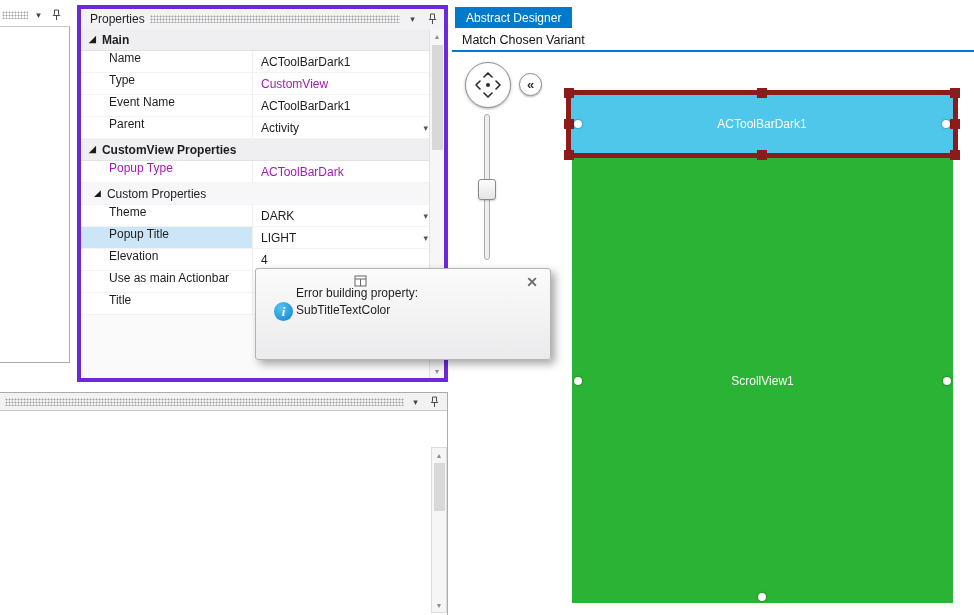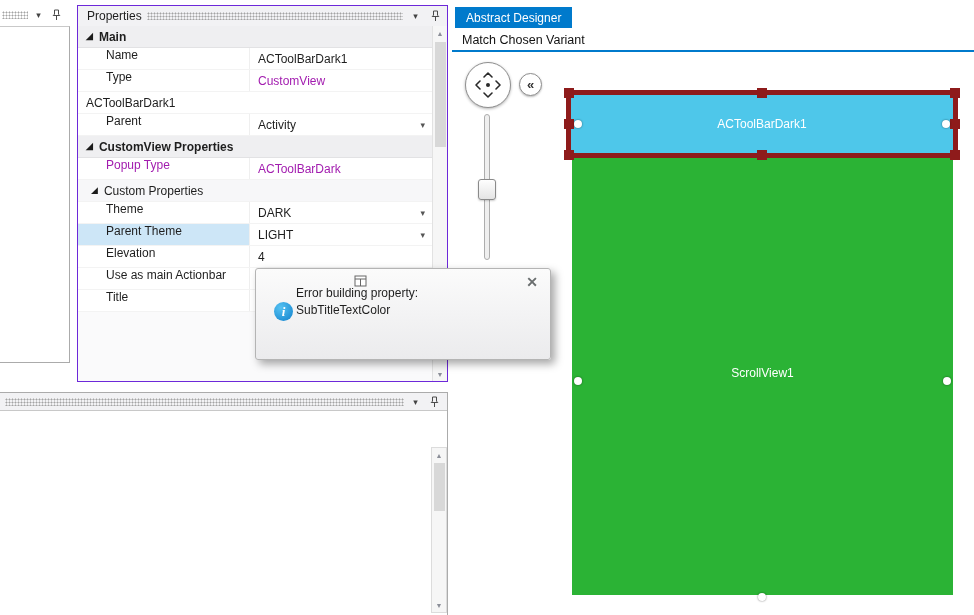--- a/index.html
+++ b/index.html
@@ -12,21 +12,21 @@
   .grow{flex:1}
   .hbtn{width:15px;height:15px;display:flex;align-items:center;justify-content:center;color:#444;font-size:9px}
 
   
   .minihead{position:absolute;left:2px;top:6px;width:66px;height:18px;display:flex;align-items:center;gap:3px}
   .minihead .gripfill{width:26px}
   .leftbox{position:absolute;left:0;top:26px;width:70px;height:337px;background:#fff;
            border-top:1px solid #C9C9C9;border-right:1px solid #ABABAB;border-bottom:1px solid #ABABAB}
 
   
-  .props{position:absolute;left:77px;top:5px;width:371px;height:377px;background:#FAFAFB;border:1px solid #6d28d9}
+  .props{position:absolute;left:77px;top:5px;width:371px;height:377px;background:#FAFAFB;border:4px solid #6d28d9}
   .props .phead{position:absolute;left:0;top:0;right:0;height:20px;background:#F2F2F4;display:flex;align-items:center;gap:5px;padding:0 4px 0 9px}
   .ptitle{white-space:nowrap}
   .pbody{position:absolute;left:0;top:20px;width:354px}
   .prow{display:flex;height:22px;background:#fff;border-bottom:1px solid #F3F3F3}
   .prow.cat{background:#EFEFF1;border-bottom:1px solid #E2E2E4;align-items:center;gap:6px;padding-left:8px;font-weight:bold}
   .prow.subcat{background:#F7F7F9;font-weight:normal;align-items:center;gap:6px;padding-left:13px}
   .tri{font-size:9px;line-height:9px;color:#1b1b1b}
   .plabel{width:172px;padding-left:28px;display:flex;border-right:1px solid #EFEFEF;overflow:hidden;white-space:nowrap}
   .plabel.sel{background:var(--row-highlight,#CDE6F7)}
   .pvalue{flex:1;padding-left:8px;display:flex;align-items:center;position:relative;overflow:hidden;white-space:nowrap}
@@ -59,21 +59,21 @@
   
   .dtab{position:absolute;left:455px;top:7px;height:21px;background:var(--accent,#007ACC);color:#fff;display:flex;align-items:center;padding:0 11px}
   .variant{position:absolute;left:462px;top:33px;font-size:12.5px;color:#111}
   .accentline{position:absolute;left:452px;top:50px;width:522px;height:2px;background:var(--accent,#007ACC)}
   .navpad{position:absolute;left:465px;top:62px;width:46px;height:46px;border-radius:50%;background:#fff;border:1px solid #8F8F8F;box-shadow:0 1px 3px rgba(0,0,0,.3)}
   .collapsebtn{position:absolute;left:519px;top:73px;width:23px;height:23px;border-radius:50%;background:#fff;border:1px solid #8F8F8F;
                box-shadow:0 1px 2px rgba(0,0,0,.25);display:flex;align-items:center;justify-content:center;font-size:13px;font-weight:bold;color:#333}
   .slidertrack{position:absolute;left:484px;top:114px;width:6px;height:146px;background:#EFEFEF;border:1px solid #ADADAD;border-radius:3px}
   .sliderthumb{position:absolute;left:478px;top:179px;width:18px;height:21px;background:linear-gradient(180deg,#FEFEFE,#E4E4E4);
                border:1px solid #8A8A8A;border-radius:3px;box-shadow:0 1px 2px rgba(0,0,0,.2)}
-  .scrollview{position:absolute;left:572px;top:150px;width:381px;height:445px;background:var(--scrollview-fill,#2BB335);
+  .scrollview{position:absolute;left:572px;top:158px;width:381px;height:445px;background:var(--scrollview-fill,#2BB335);
               display:flex;align-items:center;justify-content:center;color:#fff}
   .selrect{position:absolute;left:566px;top:90px;width:392px;height:68px;border:5px solid var(--selection,#8E1B1B)}
   .toolbarview{position:absolute;left:571px;top:95px;width:382px;height:58px;background:var(--toolbar-fill,#4EC7EA);
                display:flex;align-items:center;justify-content:center;color:#fff}
   .handle{position:absolute;width:10px;height:10px;background:var(--selection,#8E1B1B)}
   .wdot{position:absolute;width:8px;height:8px;border-radius:50%;background:#fff;box-shadow:0 0 2px rgba(0,0,0,.55)}
 </style>
 </head>
 <body>
 
@@ -123,20 +123,23 @@
       <div class="prow item">
         <div class="plabel">
             <span>Type</span>
           </div>
         <div class="pvalue muted">
             <span>CustomView</span>
           </div>
       </div>
 
       <div class="prow item">
+        <div class="plabel">
+            <span>Event Name</span>
+          </div>
         <div class="pvalue">
             <span>ACToolBarDark1</span>
           </div>
       </div>
 
       <div class="prow item">
         <div class="plabel">
             <span>Parent</span>
           </div>
         <div class="pvalue">
@@ -169,21 +172,21 @@
             <span>Theme</span>
           </div>
         <div class="pvalue">
           <span>DARK</span>
           <span class="dd">▾</span>
         </div>
       </div>
 
       <div class="prow item">
         <div class="plabel sel">
-            <span>Parent Theme</span>
+            <span>Popup Title</span>
           </div>
         <div class="pvalue">
           <span>LIGHT</span>
           <span class="dd">▾</span>
         </div>
       </div>
 
       <div class="prow item">
         <div class="plabel">
             <span>Elevation</span>

